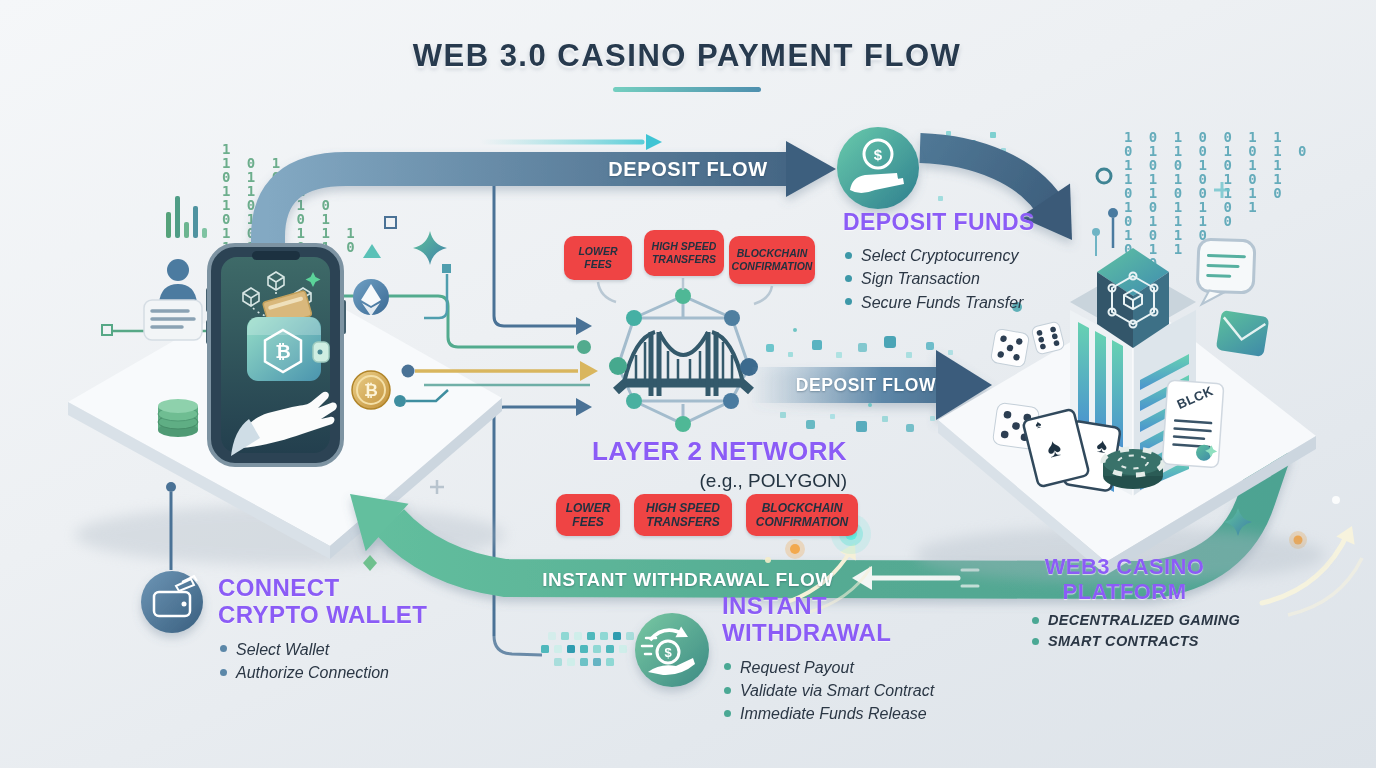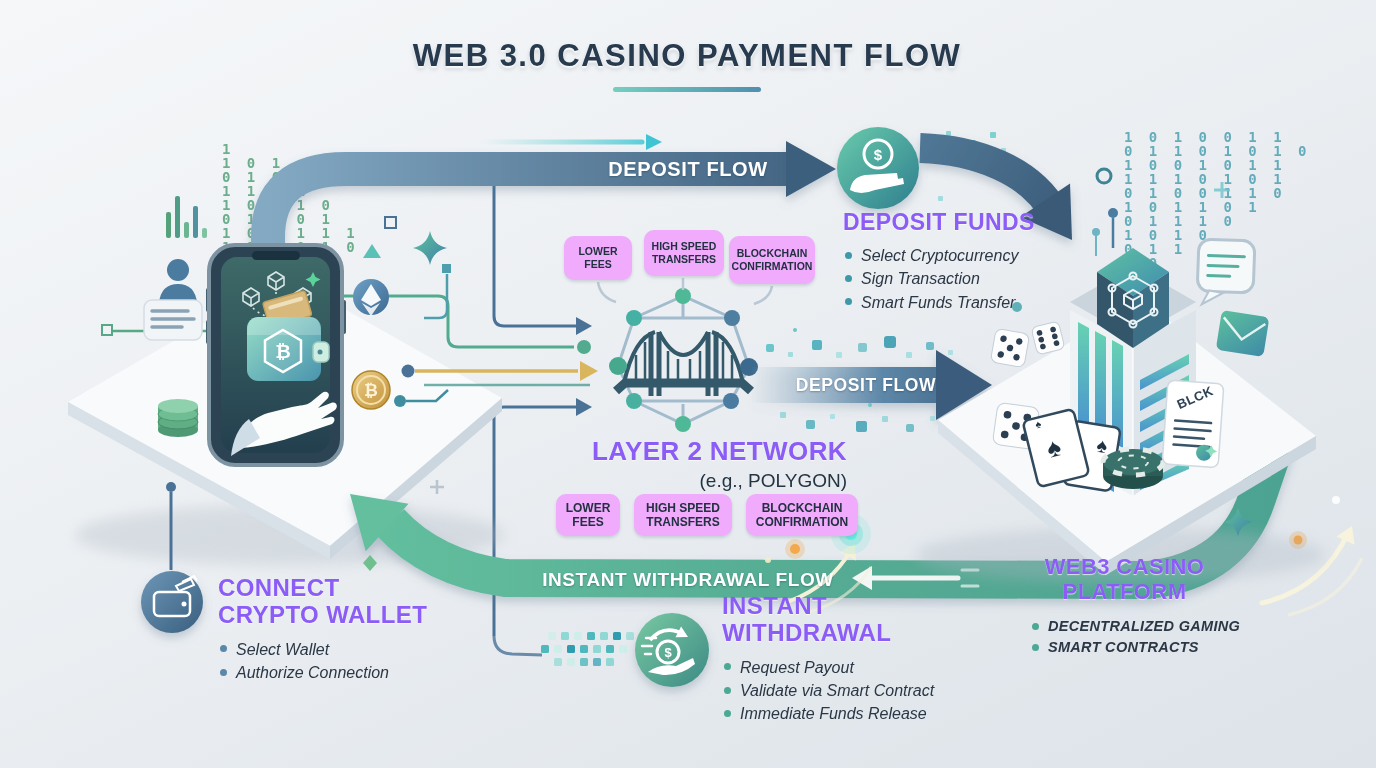--- a/index.html
+++ b/index.html
@@ -41,22 +41,22 @@
     position:relative;padding-left:18px;color:#2b3745;font-size:16px;line-height:1.45;
   }
   .sec li::before{
     content:'';position:absolute;left:2px;top:.48em;width:7px;height:7px;border-radius:50%;
   }
   .b-teal li::before{background:#3d98a8;}
   .b-blue li::before{background:#5b87a8;}
   .b-green li::before{background:#4aa894;}
   .badge{
     position:absolute;z-index:10;display:flex;align-items:center;justify-content:center;
-    text-align:center;background:#f0abfc;border-radius:10px;color:#223140;font-weight:700;
-    box-shadow:0 2px 3px rgba(140,155,170,.35);line-height:1.2;
+    text-align:center;background:#ef4444;border-radius:10px;color:#223140;font-weight:700;
+    box-shadow:0 2px 3px rgba(140,155,170,.35);line-height:1.2;font-style:italic;
   }
   .badge.r1{font-size:10.5px;}
   .badge.r2{font-size:12px;}
   .glyph{position:absolute;z-index:11;font-weight:700;}
   .upper li{font-size:14.5px;font-weight:700;letter-spacing:.3px;}
 </style>
 </head>
 <body>
 
 <div id="stage">
@@ -553,21 +553,21 @@
 
   <div class="txt flow-label ctr" style="left:688px;top:169px;font-size:20px;">DEPOSIT FLOW</div>
   <div class="txt flow-label ctr" style="left:866px;top:385px;font-size:17.5px;">DEPOSIT FLOW</div>
   <div class="txt flow-label ctr" style="left:688px;top:580px;font-size:19px;">INSTANT WITHDRAWAL FLOW</div>
 
   <div class="txt sec b-teal" style="left:843px;top:209px;width:280px;">
     <h2 style="font-size:23px;">DEPOSIT FUNDS</h2>
     <ul>
       <li>Select Cryptocurrency</li>
       <li>Sign Transaction</li>
-      <li>Smart Funds Transfer</li>
+      <li>Secure Funds Transfer</li>
     </ul>
   </div>
 
   <div class="txt sec b-blue" style="left:218px;top:574px;width:260px;">
     <h2 style="font-size:24px;">
       <span>CONNECT</span><br>
       <span>CRYPTO WALLET</span>
     </h2>
     <ul>
       <li>Select Wallet</li>
@@ -590,21 +590,21 @@
       <li>Validate via Smart Contract</li>
       <li>Immediate Funds Release</li>
     </ul>
   </div>
 
   <div class="txt sec b-green upper" style="left:1002px;top:554px;width:245px;">
     <h2 style="font-size:22px;text-align:center;">
       <span>WEB3 CASINO</span><br>
       <span>PLATFORM</span>
     </h2>
-    <ul style="margin-left:28px;margin-top:12px;">
+    <ul style="margin-left:28px;margin-top:6px;">
       <li>DECENTRALIZED GAMING</li>
       <li>SMART CONTRACTS</li>
     </ul>
   </div>
 
   <div class="badge r1" style="left:564px;top:236px;width:68px;height:44px;">
     <span><span>LOWER</span><br><span>FEES</span></span>
   </div>
   <div class="badge r1" style="left:644px;top:230px;width:80px;height:46px;">
     <span><span>HIGH SPEED</span><br><span>TRANSFERS</span></span>

